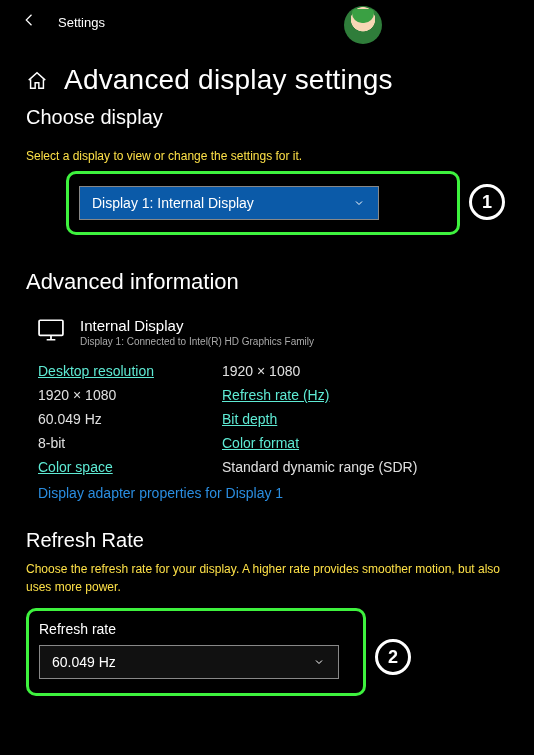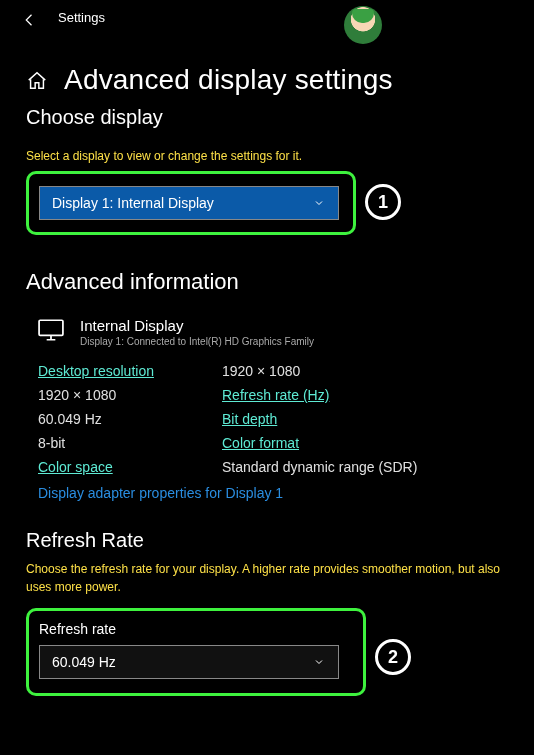--- a/index.html
+++ b/index.html
@@ -1,18 +1,18 @@
 <!DOCTYPE html>
 <html><head>
 <meta charset="utf-8">
 <style>
 * { margin: 0; padding: 0; box-sizing: border-box; font-family: "Segoe UI", Arial, sans-serif; }
 body { background: #000; color: #fff; width: 534px; height: 755px; overflow: hidden; position: relative; }
 
-.header-bar { display: flex; align-items: flex-start; padding: 10px 16px 10px 20px; gap: 18px; }
+.header-bar { display: flex; align-items: flex-end; padding: 10px 16px 10px 20px; gap: 18px; }
 .back-arrow { width: 20px; height: 20px; display: flex; align-items: center; justify-content: center; cursor: pointer; }
 .header-title { font-size: 13px; font-weight: 400; color: #fff; }
 
 .content { padding: 0 26px; }
 
 .title-row { display: flex; align-items: flex-end; gap: 16px; margin-top: 24px; margin-bottom: 8px; }
 .page-title { font-size: 28px; font-weight: 400; letter-spacing: 0.2px; }
 
 .section-heading { font-size: 20px; font-weight: 400; margin-top: 10px; margin-bottom: 10px; }
 .section-sub { font-size: 12px; color: #fde047; line-height: 1.5; margin-bottom: 12px; }
@@ -67,21 +67,21 @@
           <path d="M3 11l9-8 9 8"></path>
           <path d="M5 10v10h5v-6h4v6h5V10"></path>
         </svg>
     </span>
     <div class="page-title">Advanced display settings</div>
   </div>
 
   <div class="section-heading">Choose display</div>
   <div class="section-sub" style="margin-top:18px;">Select a display to view or change the settings for it.</div>
 
-  <div class="highlight-box" style="width:330px; margin-top:-6px;">
+  <div class="highlight-box" style="width:394px; margin-top:-6px;margin-left:40px;">
     <div class="dropdown">
       <span>Display 1: Internal Display</span>
       <span class="chev">
         <svg width="12" height="12" viewBox="0 0 24 24" fill="none" stroke="#fff" stroke-width="2">
             <path d="M6 9l6 6 6-6"></path>
           </svg>
       </span>
     </div>
     <div class="callout" style="top:10px; right:-48px;">
         <span>1</span>

